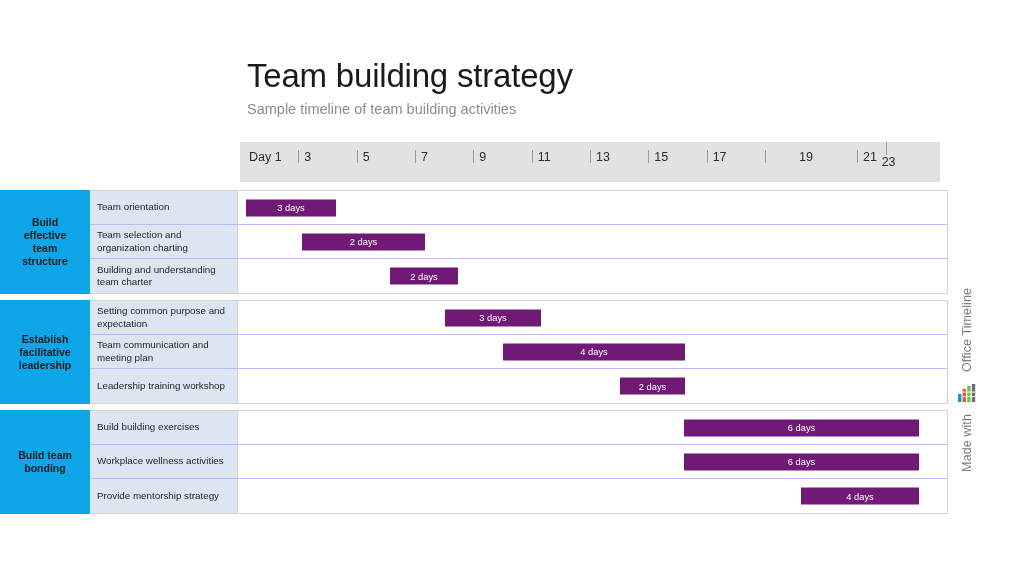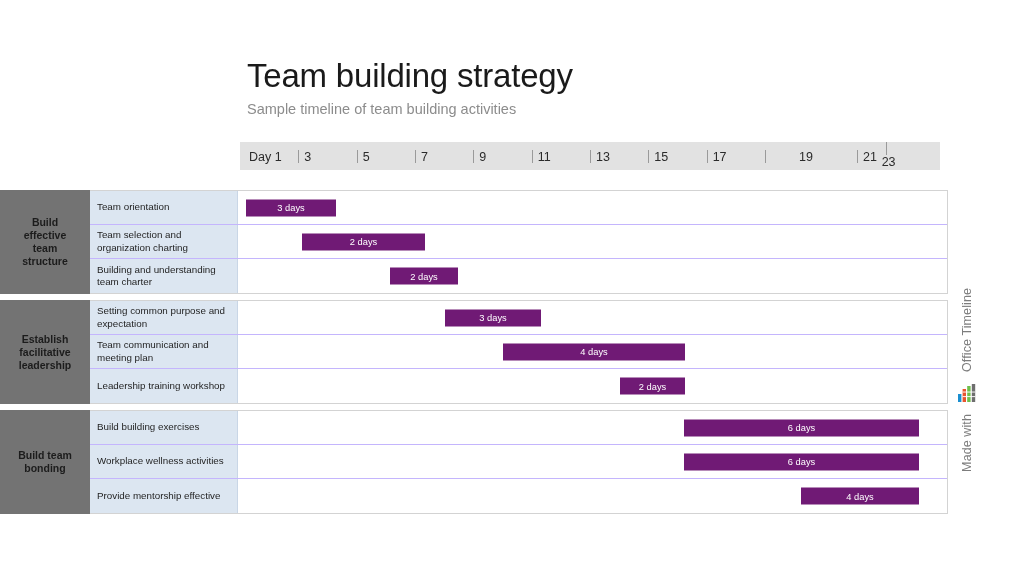--- a/index.html
+++ b/index.html
@@ -39,21 +39,21 @@
     color: #8c8c8c;
     white-space: nowrap;
   }
 
   
   #timeline-header {
     position: absolute;
     left: 240px;
     top: 142px;
     width: 700px;
-    height: 28px;
+    height: 40px;
     background: #e2e2e2;
   }
   .tick {
     position: absolute;
     top: 0;
     height: 29px;
     display: flex;
     align-items: center;
     font-size: 12.5px;
     color: #2b2b2b;
@@ -77,21 +77,21 @@
   .group-block {
     position: relative;
     width: 948px;
     margin-bottom: 6px;
     display: flex;
     align-items: stretch;
   }
   .group-label {
     width: 90px;
     flex: 0 0 90px;
-    background: #737373;
+    background: #0ea5e9;
     display: flex;
     align-items: center;
     justify-content: center;
     text-align: center;
     font-size: 10.5px;
     line-height: 13px;
     font-weight: bold;
     color: #1c1c1c;
     padding: 0 10px;
     box-sizing: border-box;
@@ -287,21 +287,21 @@
             <div class="bar" style="left: 446px; width: 235px;">6 days</div>
           </div>
         </div>
         <div class="row">
           <div class="task-name">Workplace wellness activities</div>
           <div class="track">
             <div class="bar" style="left: 446px; width: 235px;">6 days</div>
           </div>
         </div>
         <div class="row">
-          <div class="task-name">Provide mentorship effective</div>
+          <div class="task-name">Provide mentorship strategy</div>
           <div class="track">
             <div class="bar" style="left: 563px; width: 118px;">4 days</div>
           </div>
         </div>
       </div>
     </div>
   </div>
 
 <div id="branding">
   <div class="brand-text" id="brand-product">Office Timeline</div>

